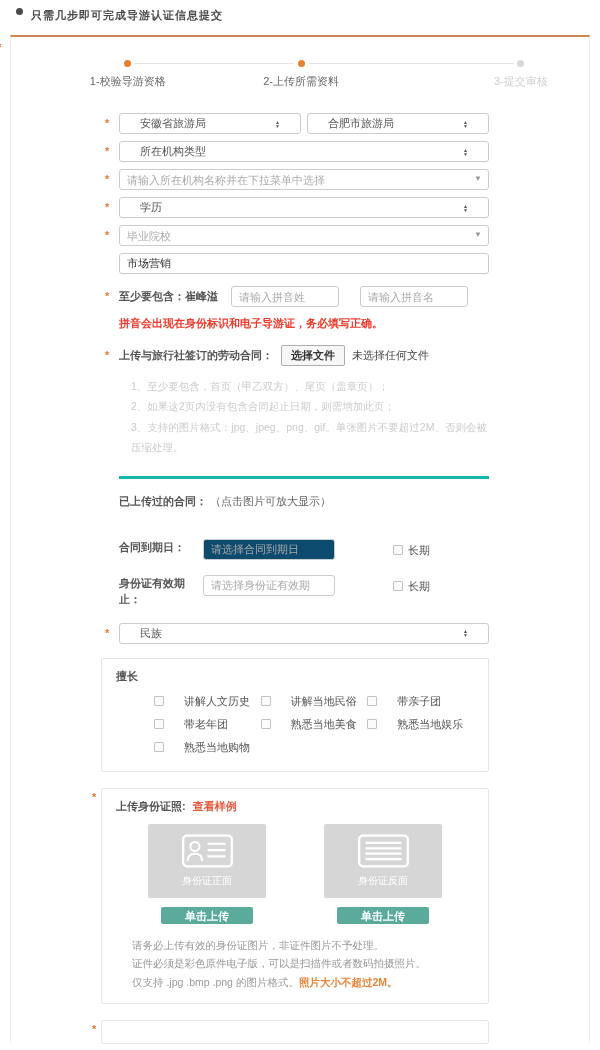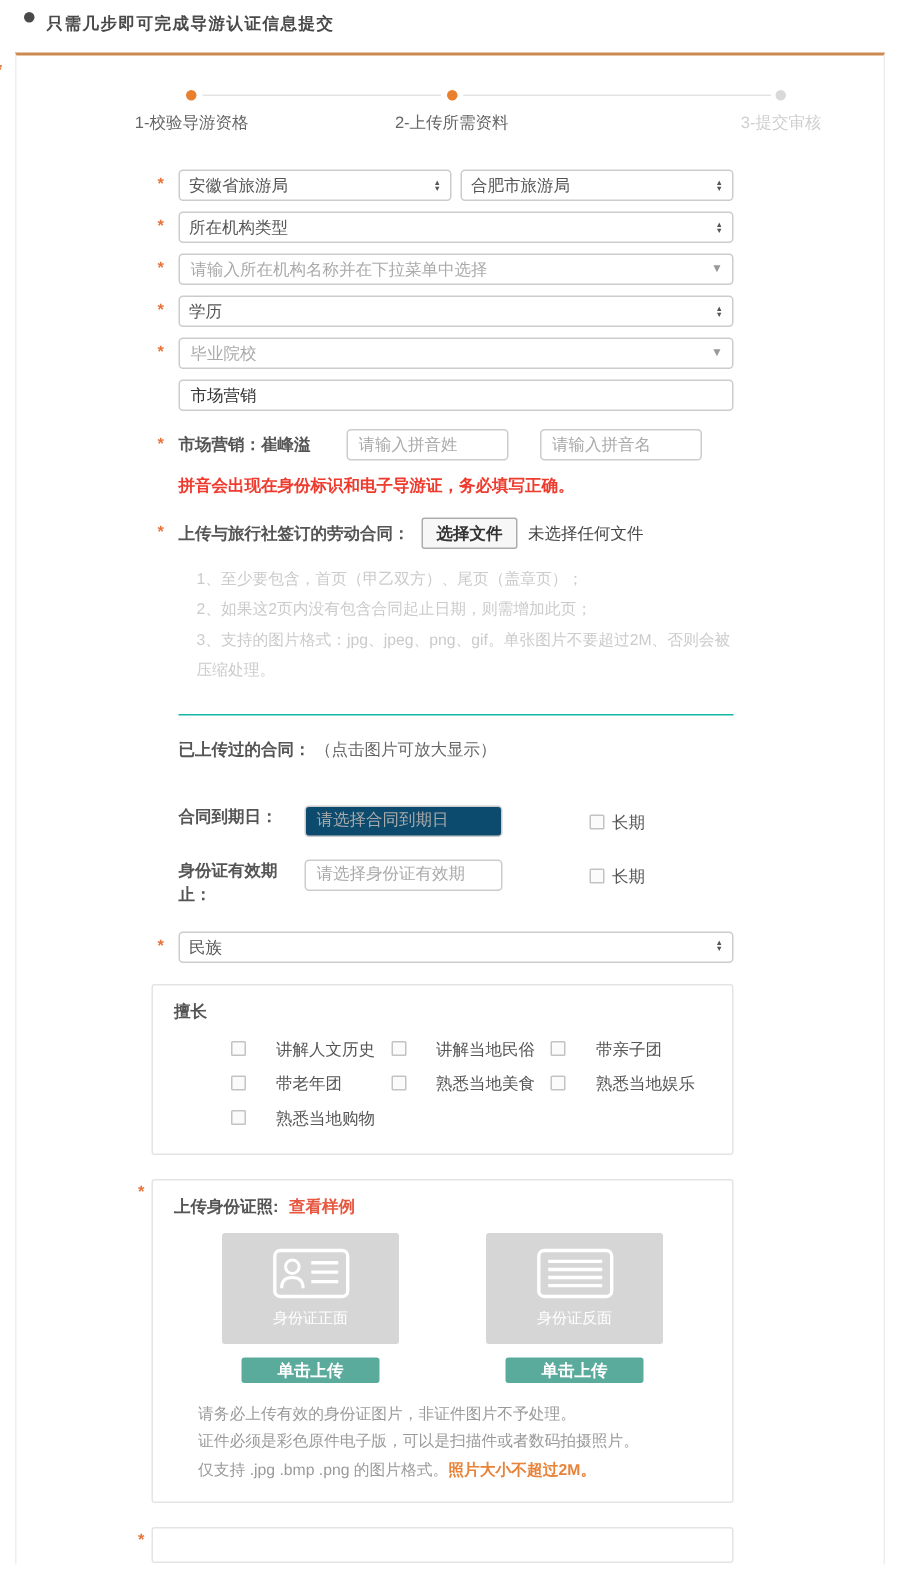--- a/index.html
+++ b/index.html
@@ -35,21 +35,21 @@
   .slabel { position:absolute; top:19px; transform:translateX(-50%); white-space:nowrap; color:#666; }
   .s1 { left:20.2%; } .s2 { left:50.2%; } .s3 { left:88.2%; color:#cfcfcf; }
 
   
   .form { width:370px; margin-left:108px; }
   .frow { position:relative; margin-bottom:7px; }
   .star { position:absolute; left:-14px; top:4px; color:#e8743a; font-weight:bold; }
   .flex2 { display:flex; gap:6px; }
   .sel {
     display:flex; justify-content:space-between; align-items:center;
-    border:1px solid #ccc; border-radius:3px; height:21px; padding:0 6px;
+    border:1px solid #ccc; border-radius:3px; height:21px; padding:0 20px;
     background:#fff; color:#555; cursor:default; flex:1; min-width:0;
   }
   .sel .txt { overflow:hidden; white-space:nowrap; }
   .ud { display:flex; flex-direction:column; line-height:4px; color:#555; font-size:5px; padding-left:4px; }
   .ud::before { content:"▲"; } .ud::after { content:"▼"; }
   .inp {
     width:100%; border:1px solid #ccc; border-radius:3px; height:21px;
     padding:0 7px; font-size:11px; color:#333; background:#fff; outline:none;
     font-family:"Liberation Sans","DejaVu Sans",sans-serif;
   }
@@ -69,21 +69,21 @@
   .contract-label { color:#555; font-weight:bold; margin-right:8px; }
   .file-btn {
     border:1px solid #adadad; background:#f7f7f7; border-radius:2px;
     font-weight:bold; font-size:11px; color:#333; padding:2px 9px; cursor:pointer;
     font-family:"Liberation Sans","DejaVu Sans",sans-serif;
   }
   .file-status { margin-left:7px; color:#444;font-family:Liberation Mono, monospace; }
   .rules { margin:10px 0 18px 12px; color:#cbcbcb; line-height:1.95; font-size:10.5px; }
 
   
-  .uploaded { border-top:1px solid #14b8a6; padding-top:15px; margin-bottom:30px; color:#555; }
+  .uploaded { border-top:3px solid #14b8a6; padding-top:15px; margin-bottom:30px; color:#555; }
   .uploaded b { font-weight:bold; }
   .uploaded .hint { font-weight:normal; color:#666; }
 
   
   .exp-row { display:flex; align-items:flex-start; margin-bottom:15px; }
   .exp-label { width:84px; color:#555; font-weight:bold; line-height:1.5; flex:0 0 auto; }
   .exp-inp { width:132px; flex:0 0 auto; }
   .exp-inp .inp.disabled { background:#0c4a6e; color:#999; }
   .longterm { display:flex; align-items:center; margin-left:58px; margin-top:4px; color:#555; }
   .cb {
@@ -183,21 +183,21 @@
       <input class="inp" placeholder="毕业院校" style="">
       <span class="caret">▼</span>
     </div>
 
     <div class="frow">
       <input class="inp" value="市场营销" style="">
     </div>
 
     <div class="frow name-row">
       <span class="star">*</span>
-      <span class="name-label">市场营销：崔峰溢</span>
+      <span class="name-label">至少要包含：崔峰溢</span>
       <span class="pinyin"><input class="inp" placeholder="请输入拼音姓" style=""></span>
       <span class="pinyin"><input class="inp" placeholder="请输入拼音名" style=""></span>
     </div>
 
     <div class="red-note">拼音会出现在身份标识和电子导游证，务必填写正确。</div>
 
     <div class="frow contract-row">
       <span class="star">*</span>
       <span class="contract-label">上传与旅行社签订的劳动合同：</span>
       <button class="file-btn">选择文件</button>

